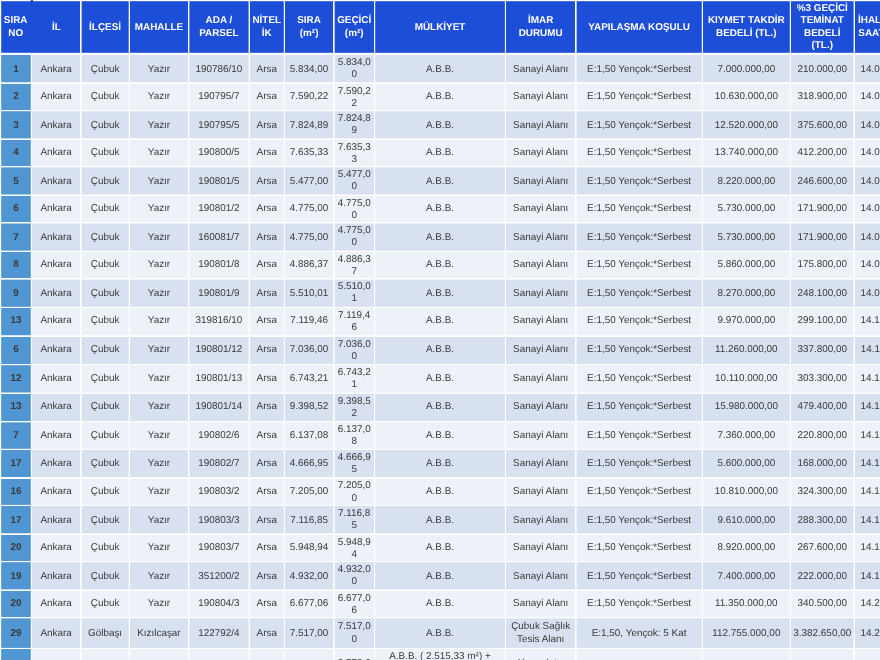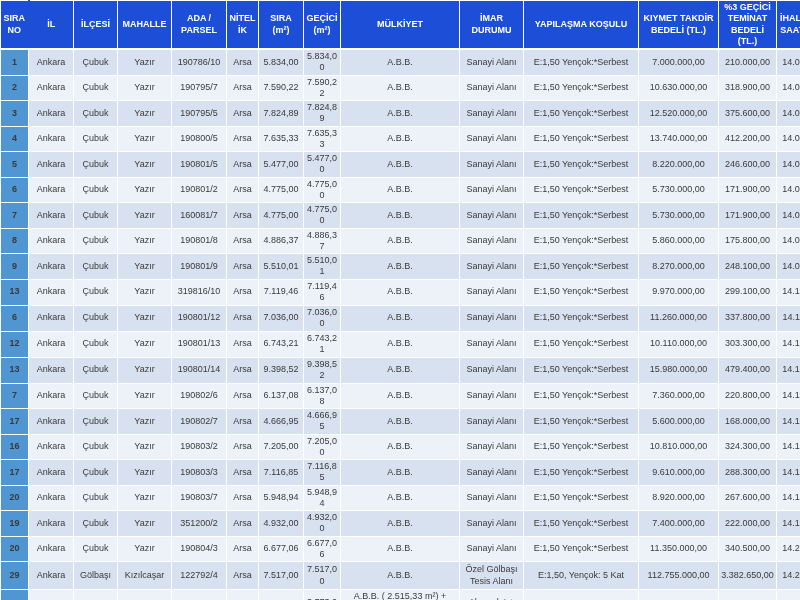--- a/index.html
+++ b/index.html
@@ -424,21 +424,21 @@
       <tr class="odd" style="height: 28px;">
         <td class="sira">29</td>
         <td>Ankara</td>
         <td>Gölbaşı</td>
         <td>Kızılcaşar</td>
         <td>122792/4</td>
         <td>Arsa</td>
         <td class="num">7.517,00</td>
         <td class="num">7.517,00</td>
         <td>A.B.B.</td>
-        <td>Özel Gölbaşı Tesis Alanı</td>
+        <td>Çubuk Sağlık Tesis Alanı</td>
         <td>E:1,50, Yençok: 5 Kat</td>
         <td class="num">112.755.000,00</td>
         <td class="num">3.382.650,00</td>
         <td>14.21</td>
       </tr>
       <tr class="even" style="height: 31px;">
         <td class="sira">22</td>
         <td>Ankara</td>
         <td>Çankaya</td>
         <td>Dodurga</td>

